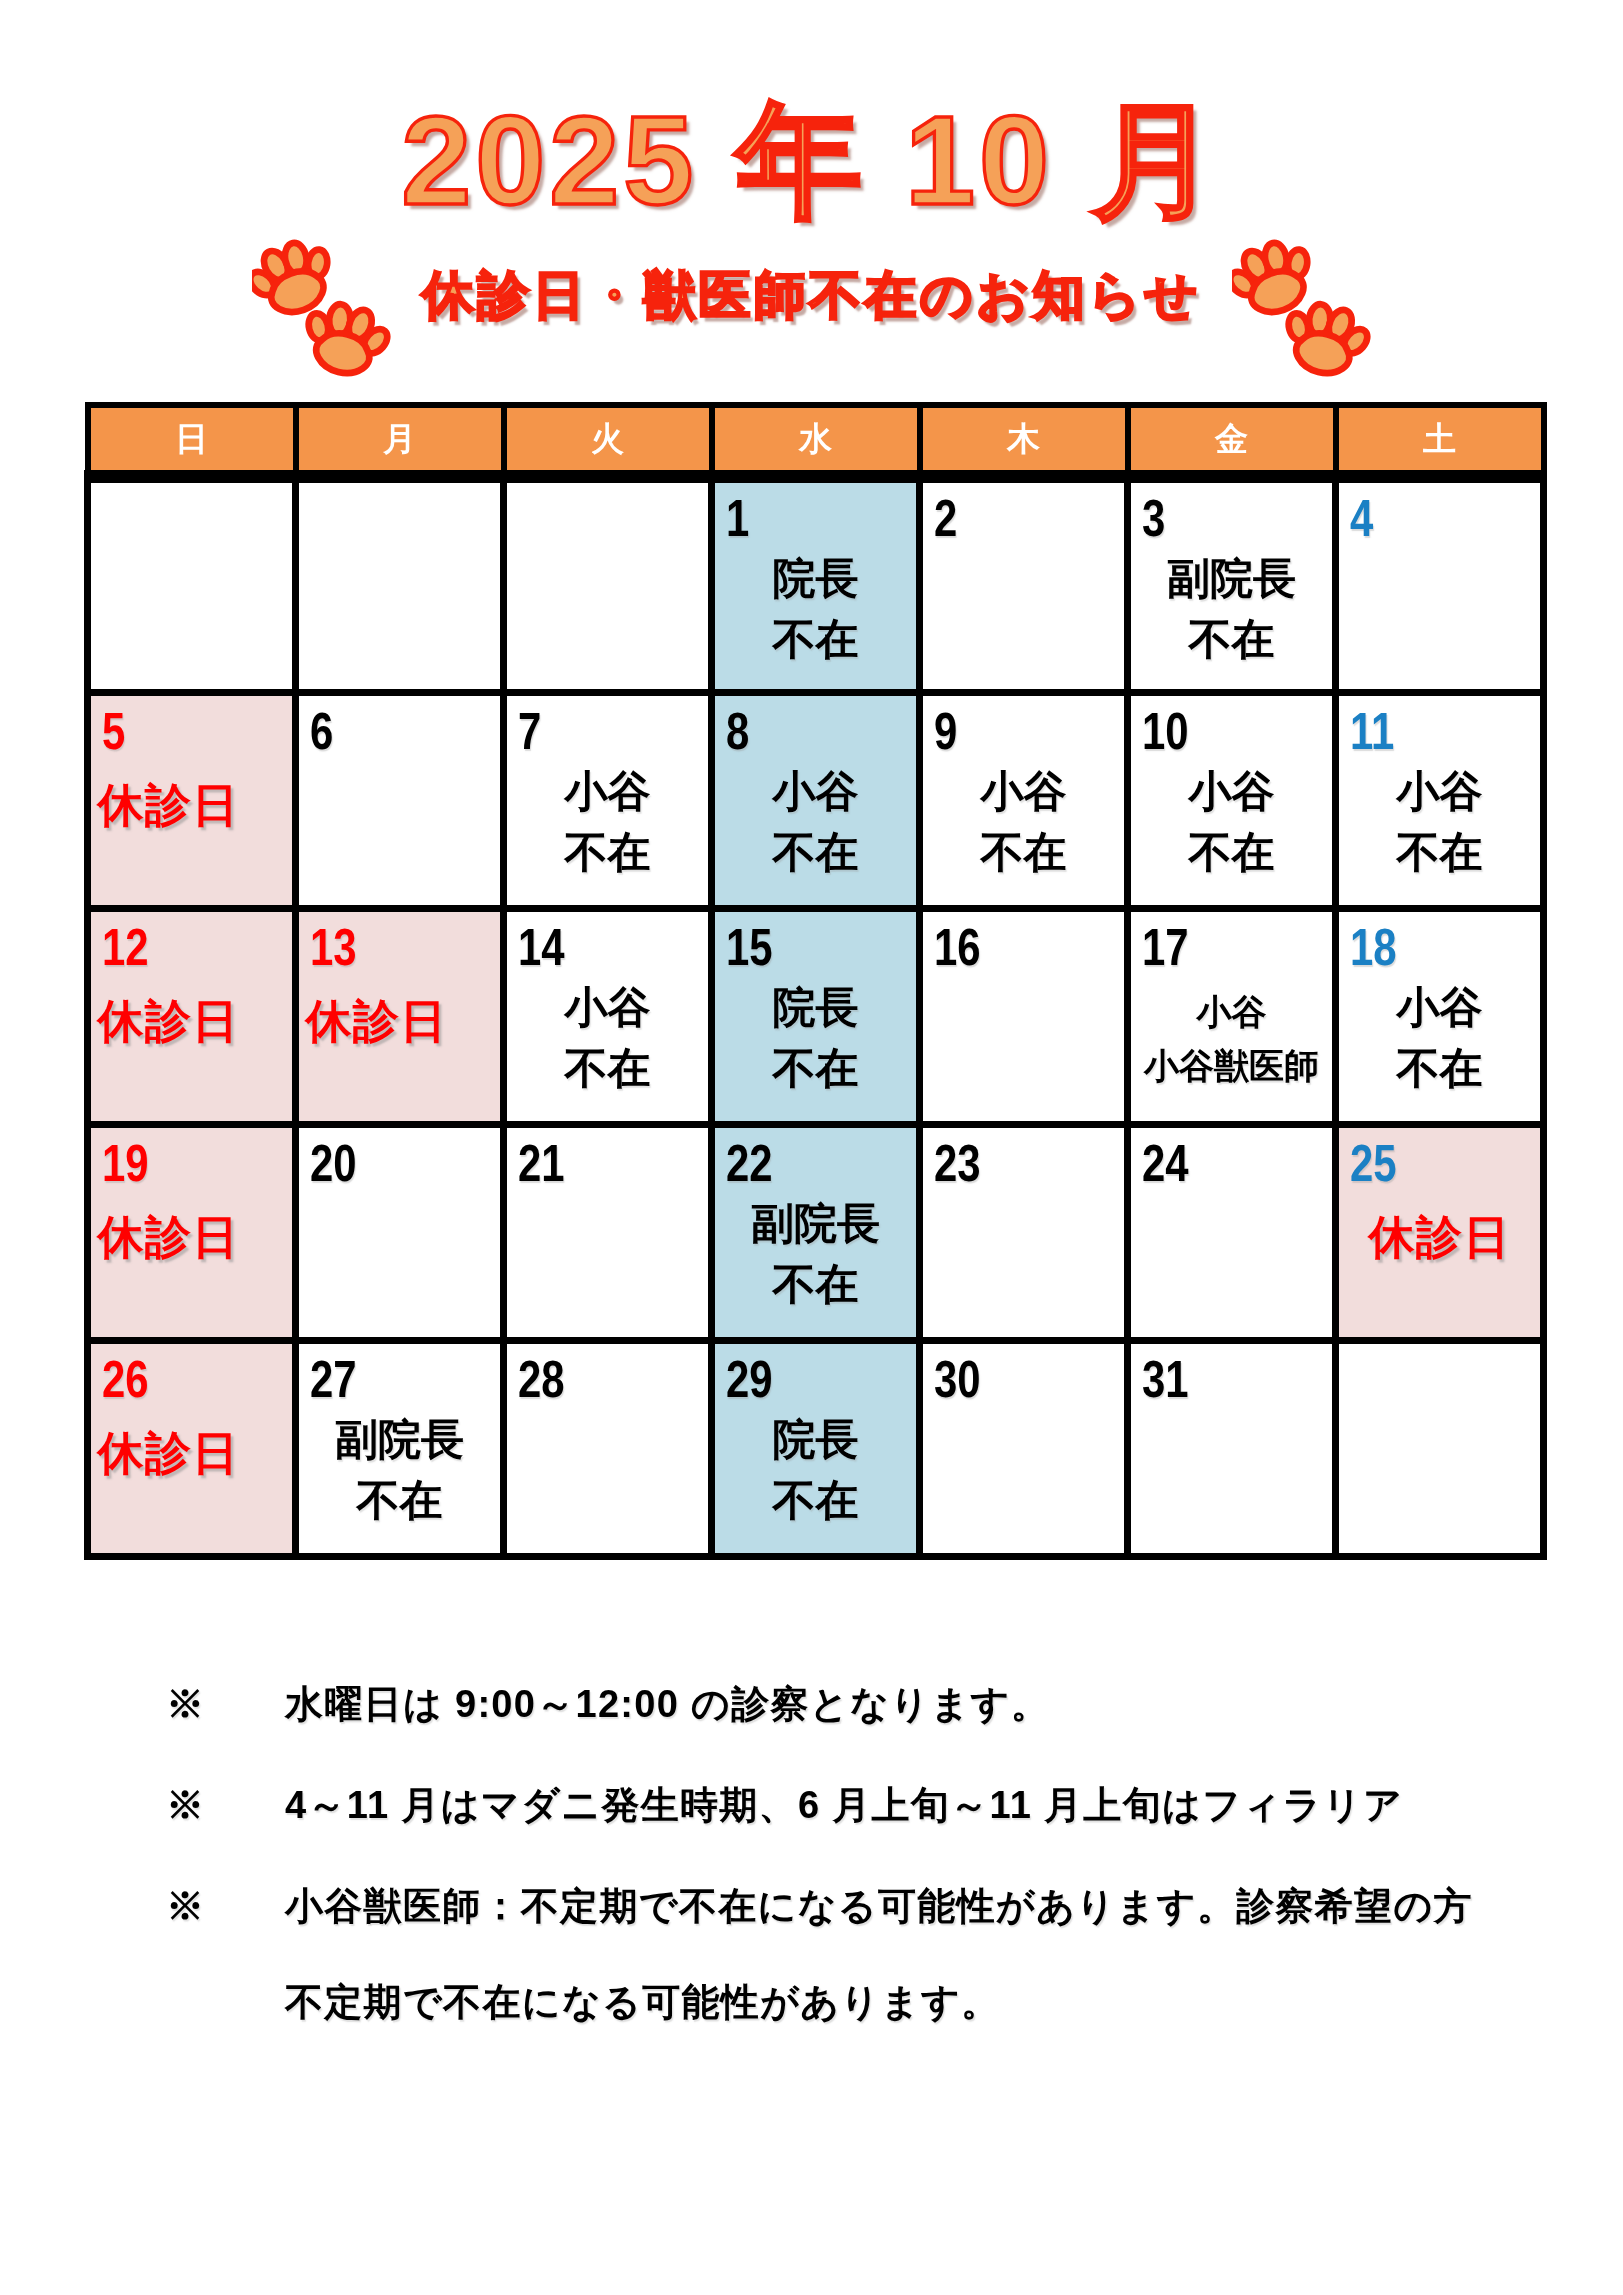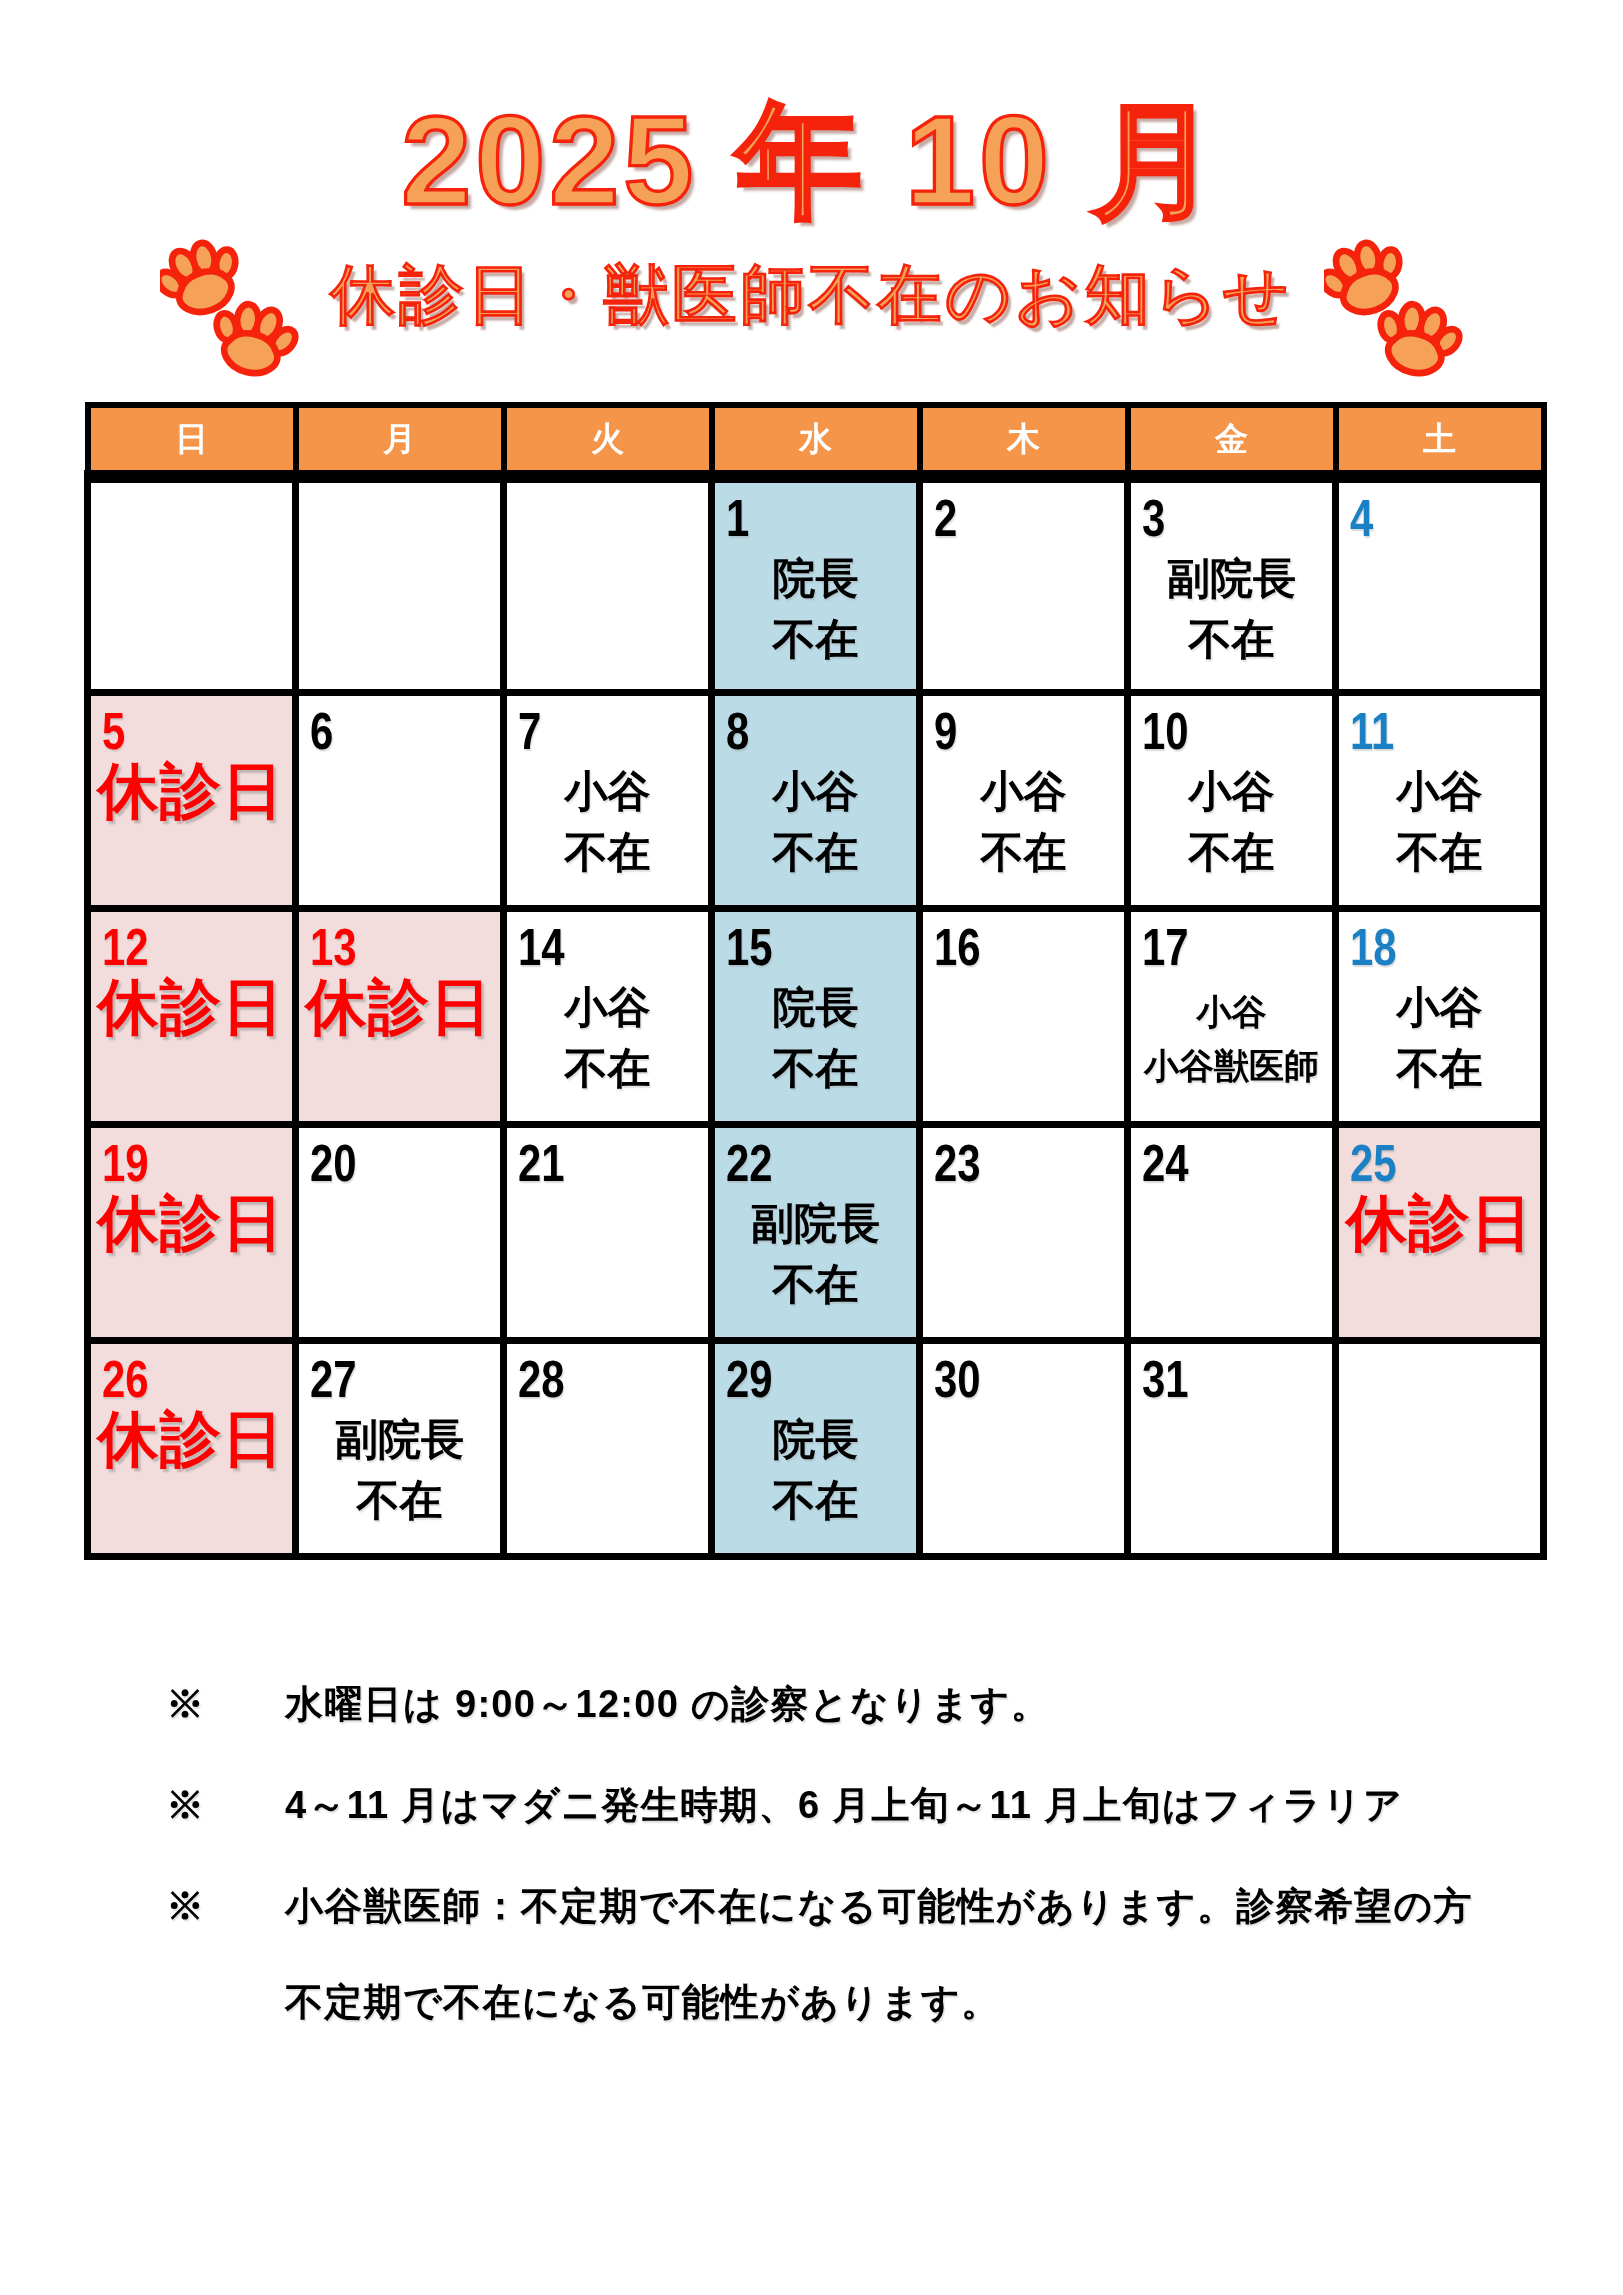--- a/index.html
+++ b/index.html
@@ -28,21 +28,21 @@
     color:var(--title-fill);
     -webkit-text-stroke:3.3px var(--title-outline);
     text-shadow:4.6px 5.2px 2.6px rgba(150,100,90,.55);
     white-space:nowrap;
   }
   .subtitle-row{
     position:absolute;top:216px;left:0;width:100%;height:157px;
     display:flex;justify-content:center;align-items:center;gap:31px;
   }
   .subtitle{
-    font-size:65px;font-weight:normal;letter-spacing:3.3px;line-height:1;
+    font-size:52px;font-weight:bold;letter-spacing:3.3px;line-height:1;
     color:var(--title-fill);
     -webkit-text-stroke:2.6px var(--title-outline);
     text-shadow:3.9px 4.6px 2px rgba(150,100,90,.55);
     white-space:nowrap;
   }
   .paws{width:139px;height:150px;margin-top:27.5px;flex:none;}
   .paws ellipse,.paws path{
     fill:var(--title-fill);stroke:var(--title-outline);
     stroke-width:6;stroke-linejoin:round;
   }
@@ -67,21 +67,21 @@
   td.bg-closed{background:var(--closed-bg);}
   .num{
     font-size:51px;font-weight:bold;line-height:55px;
     padding:7.9px 0 0 10.5px;color:#000;
     text-shadow:1.3px 2px 1.3px rgba(150,150,150,.35);
   }
   .num-red{color:var(--sun-num);}
   .num-blue{color:var(--sat-num);}
   .num-inner{display:inline-block;transform:scaleX(.82);transform-origin:left top;}
   .closed{
-    margin-top:2px;font-size:61px;font-weight:bold;line-height:60px;
+    margin-top:16px;font-size:46px;font-weight:bold;line-height:60px;
     color:var(--closed-text);padding-left:6.5px;letter-spacing:1.3px;
     text-shadow:2.6px 3.3px 2px rgba(150,150,150,.55);
     white-space:nowrap;
   }
   .closed.center{text-align:center;padding-left:0;}
   .ann{
     margin-top:2.6px;text-align:center;font-weight:bold;
     font-size:43px;line-height:61px;color:#000;
     text-shadow:1.3px 2px 1.3px rgba(150,150,150,.3);
   }

